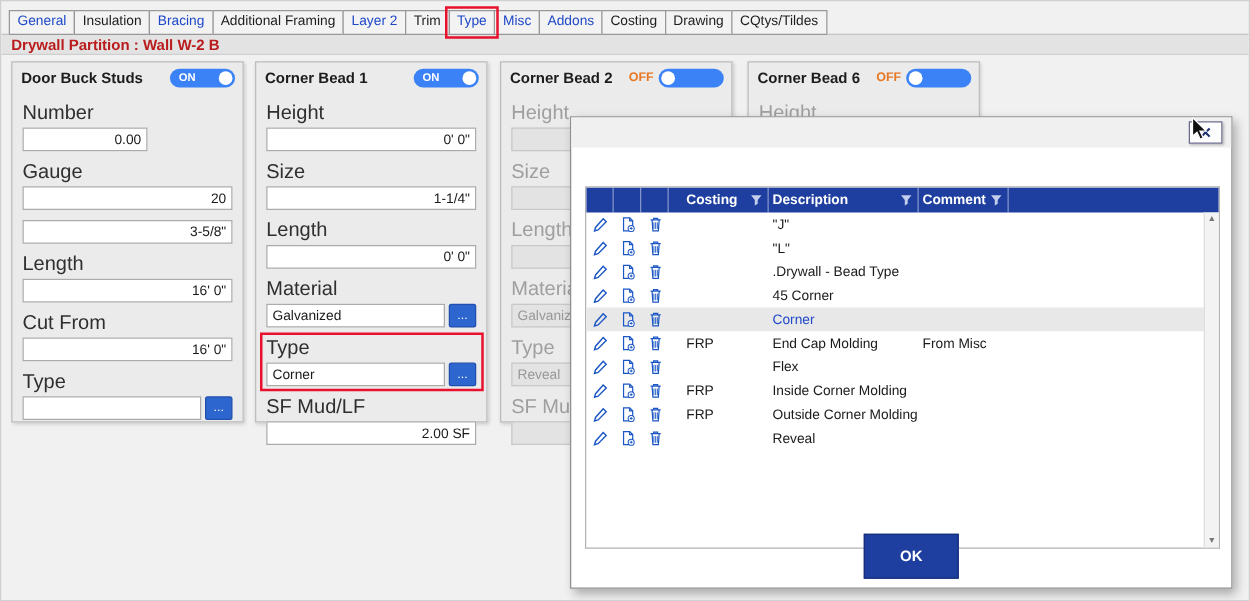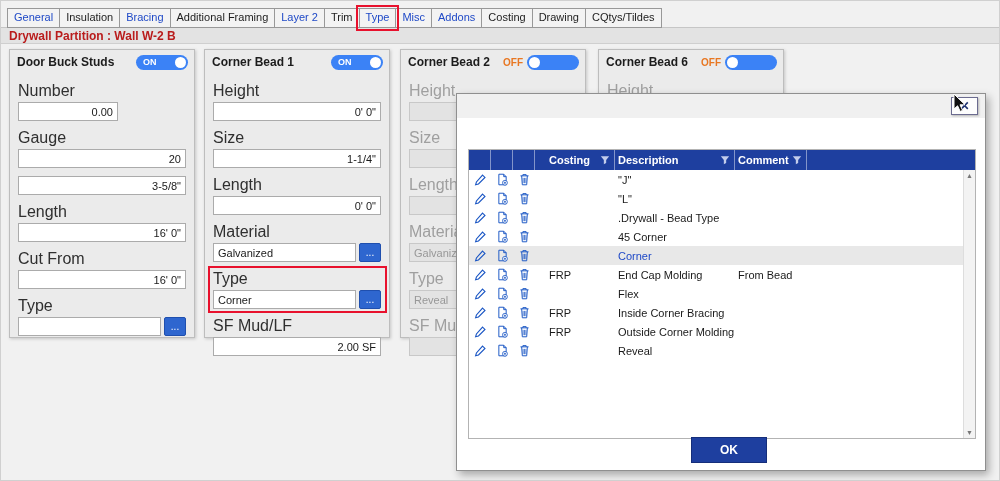--- a/index.html
+++ b/index.html
@@ -53,21 +53,21 @@
   .grid-row.selected{background:#e8e8e8;color:#1f49c7;}
   .cell-icon{flex:0 0 22px;text-align:center;line-height:0;}
   .icon-btn{background:none;border:none;padding:0;color:#1a56c4;cursor:pointer;line-height:0;}
   .cell-cat{flex:0 0 80px;padding-left:14px;box-sizing:border-box;white-space:nowrap;overflow:hidden;}
   .cell-desc{flex:0 0 120px;padding-left:3px;box-sizing:border-box;white-space:nowrap;overflow:hidden;}
   .cell-com{flex:0 0 72px;padding-left:3px;box-sizing:border-box;white-space:nowrap;overflow:hidden;}
   .vscroll{position:absolute;right:0;top:20px;bottom:0;width:11px;background:#f3f3f3;border-left:1px solid #ddd;}
   .arr{position:absolute;left:1px;font-size:7px;color:#777;width:9px;text-align:center;cursor:pointer;}
   .arr.top{top:2px;}
   .arr.bottom{bottom:2px;}
-  .ok-btn{position:absolute;left:234px;bottom:7px;width:76px;height:26px;background:var(--navy);border:1px solid #152e7a;color:#fff;font-size:12px;font-weight:bold;text-align:center;line-height:16px;padding:0;cursor:pointer;font-family:inherit;}
+  .ok-btn{position:absolute;left:234px;bottom:7px;width:76px;height:36px;background:var(--navy);border:1px solid #152e7a;color:#fff;font-size:12px;font-weight:bold;text-align:center;line-height:16px;padding:0;cursor:pointer;font-family:inherit;}
   .cursor{position:absolute;left:952px;top:93px;z-index:30;pointer-events:none;}
 </style>
 </head>
 <body>
 
 <div class="screen">
   <div class="tabbar" id="tabbar">
       <span class="tab blue">General</span>
       <span class="tab">Insulation</span>
       <span class="tab blue">Bracing</span>
@@ -408,21 +408,21 @@
                   <path d="M9.5 1.5v3h3" fill="none" stroke="currentColor" stroke-width="1.2"></path>
                   <circle cx="11" cy="12" r="3" fill="#fff" stroke="currentColor" stroke-width="1"></circle>
                   <path d="M11 10.6v2.8M9.6 12h2.8" stroke="currentColor" stroke-width="1"></path>
                 </svg></button></span>
             <span class="cell-icon"><button class="icon-btn"><svg viewBox="0 0 16 16" width="13" height="13">
                   <path d="M3 3.5h10M6 3.5V2h4v1.5M4.5 3.5l.8 11h5.4l.8-11" fill="none" stroke="currentColor" stroke-width="1.2"></path>
                   <path d="M6.3 6v6.5M8 6v6.5M9.7 6v6.5" stroke="currentColor" stroke-width="0.9"></path>
                 </svg></button></span>
             <span class="cell-cat">FRP</span>
             <span class="cell-desc">End Cap Molding</span>
-            <span class="cell-com">From Bead</span>
+            <span class="cell-com">From Misc</span>
           </div>
           <div class="grid-row">
             <span class="cell-icon"><button class="icon-btn"><svg viewBox="0 0 16 16" width="13" height="13">
                   <path d="M10.5 2.5l3 3L5.5 13.5 2 14.5 3 11z" fill="none" stroke="currentColor" stroke-width="1.4"></path>
                 </svg></button></span>
             <span class="cell-icon"><button class="icon-btn"><svg viewBox="0 0 16 16" width="13" height="13">
                   <path d="M3.5 1.5h6l3 3v10h-9z" fill="none" stroke="currentColor" stroke-width="1.2"></path>
                   <path d="M9.5 1.5v3h3" fill="none" stroke="currentColor" stroke-width="1.2"></path>
                   <circle cx="11" cy="12" r="3" fill="#fff" stroke="currentColor" stroke-width="1"></circle>
                   <path d="M11 10.6v2.8M9.6 12h2.8" stroke="currentColor" stroke-width="1"></path>
@@ -443,21 +443,21 @@
                   <path d="M3.5 1.5h6l3 3v10h-9z" fill="none" stroke="currentColor" stroke-width="1.2"></path>
                   <path d="M9.5 1.5v3h3" fill="none" stroke="currentColor" stroke-width="1.2"></path>
                   <circle cx="11" cy="12" r="3" fill="#fff" stroke="currentColor" stroke-width="1"></circle>
                   <path d="M11 10.6v2.8M9.6 12h2.8" stroke="currentColor" stroke-width="1"></path>
                 </svg></button></span>
             <span class="cell-icon"><button class="icon-btn"><svg viewBox="0 0 16 16" width="13" height="13">
                   <path d="M3 3.5h10M6 3.5V2h4v1.5M4.5 3.5l.8 11h5.4l.8-11" fill="none" stroke="currentColor" stroke-width="1.2"></path>
                   <path d="M6.3 6v6.5M8 6v6.5M9.7 6v6.5" stroke="currentColor" stroke-width="0.9"></path>
                 </svg></button></span>
             <span class="cell-cat">FRP</span>
-            <span class="cell-desc">Inside Corner Bracing</span>
+            <span class="cell-desc">Inside Corner Molding</span>
             <span class="cell-com"></span>
           </div>
           <div class="grid-row">
             <span class="cell-icon"><button class="icon-btn"><svg viewBox="0 0 16 16" width="13" height="13">
                   <path d="M10.5 2.5l3 3L5.5 13.5 2 14.5 3 11z" fill="none" stroke="currentColor" stroke-width="1.4"></path>
                 </svg></button></span>
             <span class="cell-icon"><button class="icon-btn"><svg viewBox="0 0 16 16" width="13" height="13">
                   <path d="M3.5 1.5h6l3 3v10h-9z" fill="none" stroke="currentColor" stroke-width="1.2"></path>
                   <path d="M9.5 1.5v3h3" fill="none" stroke="currentColor" stroke-width="1.2"></path>
                   <circle cx="11" cy="12" r="3" fill="#fff" stroke="currentColor" stroke-width="1"></circle>

